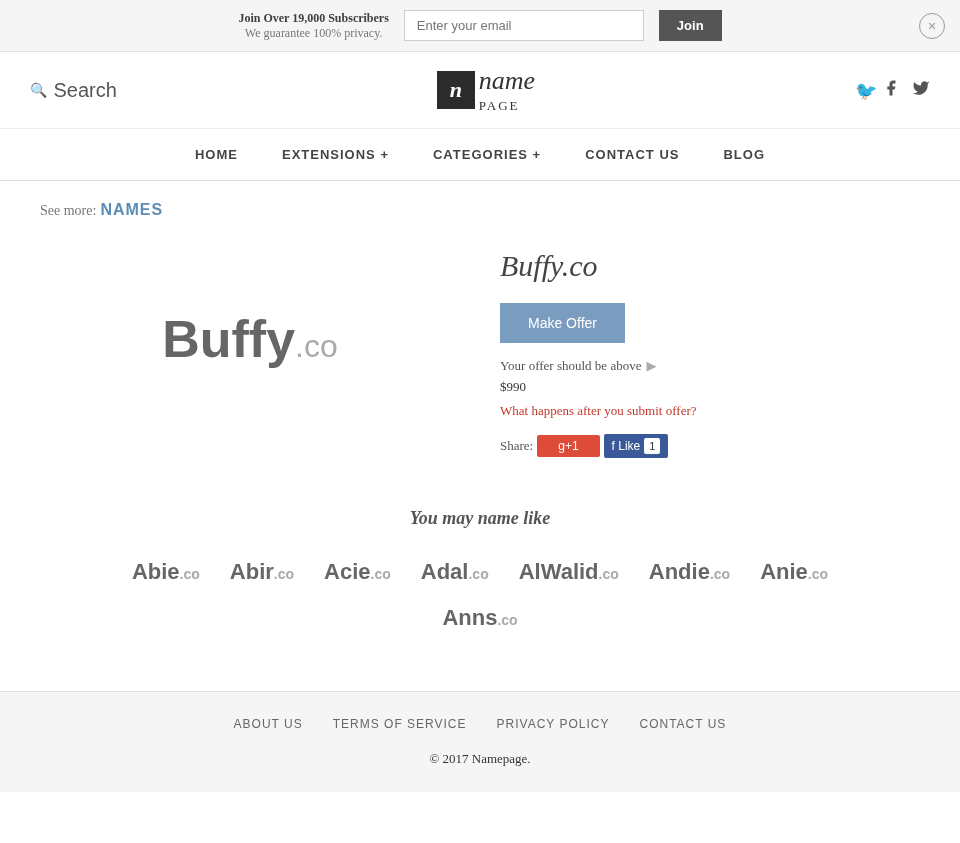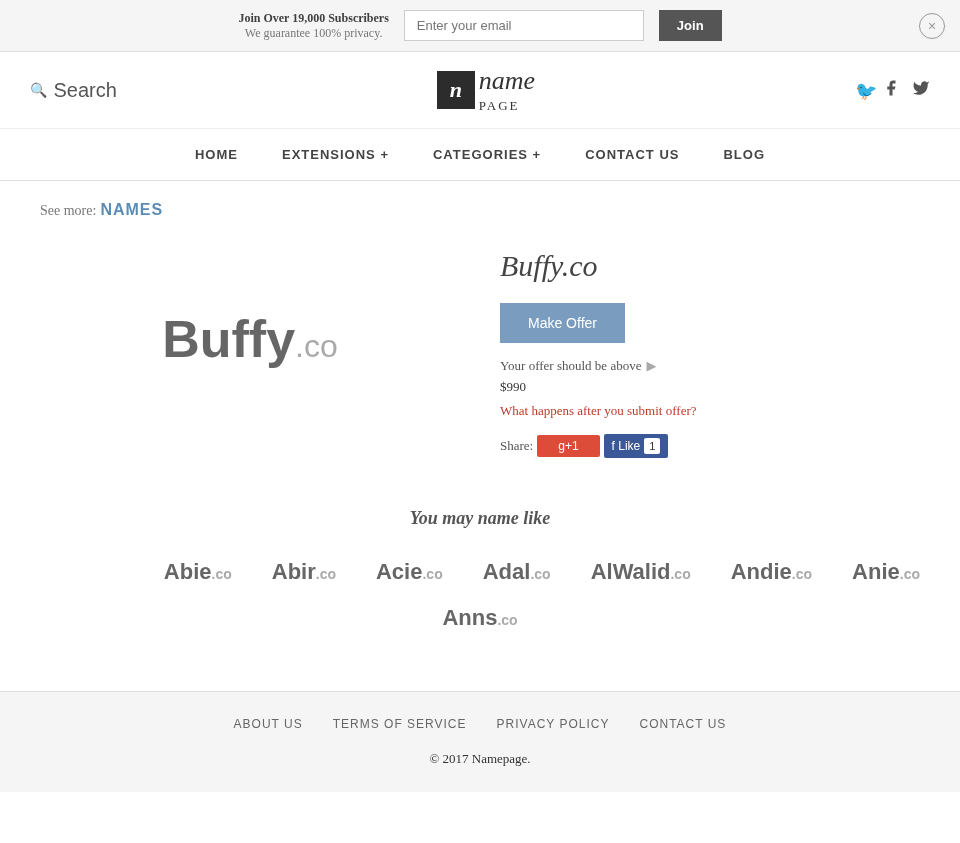--- a/index.html
+++ b/index.html
@@ -185,23 +185,23 @@
       padding: 2px 5px;
       font-size: 11px;
       border-radius: 2px;
     }
 
     
     .also-like { margin-top: 50px; text-align: center; }
     .also-like h3 { font-size: 18px; color: #555; margin-bottom: 30px; font-style: italic; }
     .also-like-grid {
       display: flex;
-      justify-content: flex-end;
+      justify-content: center;
       flex-wrap: wrap;
-      gap: 20px 40px;
+      gap: 20px 30px;
       margin-bottom: 20px;
     }
     .domain-link {
       font-size: 22px;
       font-weight: bold;
       color: #666;
       text-decoration: none;
       font-family: Arial, sans-serif;
     }
     .domain-link .co-ext { color: #aaa; font-size: 14px; }

